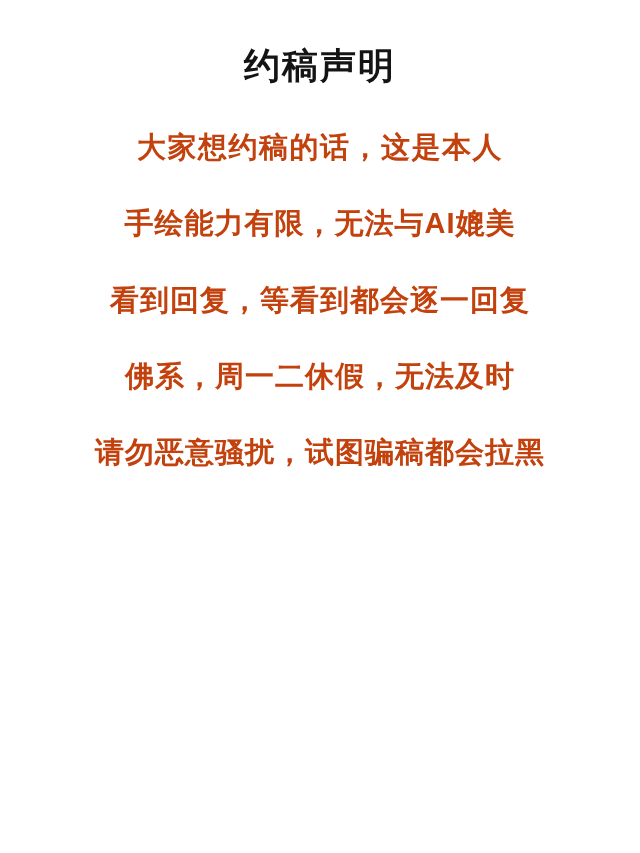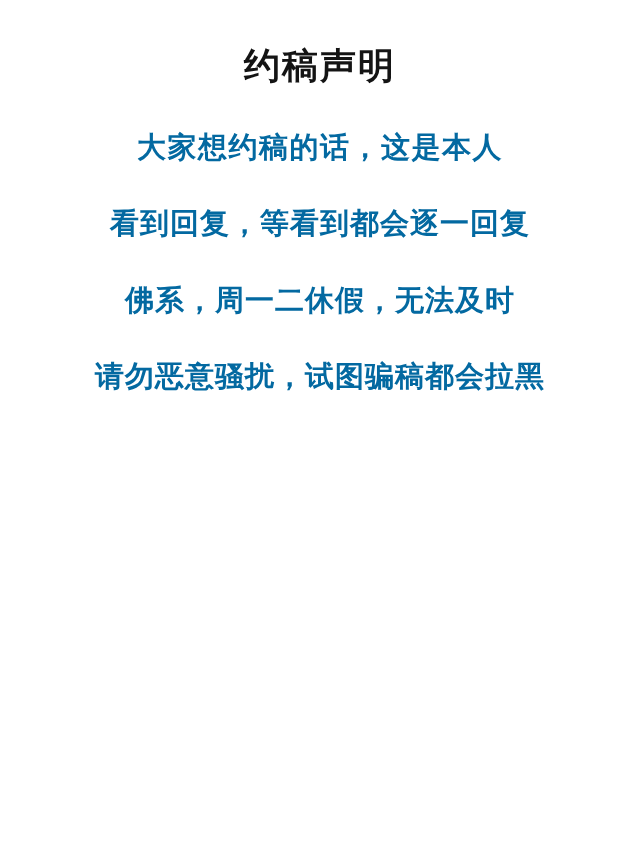--- a/index.html
+++ b/index.html
@@ -34,38 +34,39 @@
   }
   .body-lines {
     width: 100%;
     display: flex;
     flex-direction: column;
     align-items: center;
   }
   .doc-line {
     font-size: 29px;
     font-weight: bold;
-    color: #0369a1;
+    color: #c2410c;
     line-height: 1.25;
     letter-spacing: 1px;
     text-align: center;
     margin: 0 0 40px 0;
     white-space: nowrap;
   }
   .doc-line.indent {
     letter-spacing: 1.5px;
   }
   .doc-line:last-child {
     margin-bottom: 12px;
   }
 </style>
 </head>
 <body>
 
 <div class="page">
   <h1 class="doc-title">约稿声明</h1>
   <div class="body-lines">
     <p class="doc-line indent">大家想约稿的话，这是本人</p>
+    <p class="doc-line">手绘能力有限，无法与AI媲美</p>
     <p class="doc-line">看到回复，等看到都会逐一回复</p>
     <p class="doc-line">佛系，周一二休假，无法及时</p>
     <p class="doc-line">请勿恶意骚扰，试图骗稿都会拉黑</p>
   </div>
 </div>
 
 </body></html>

